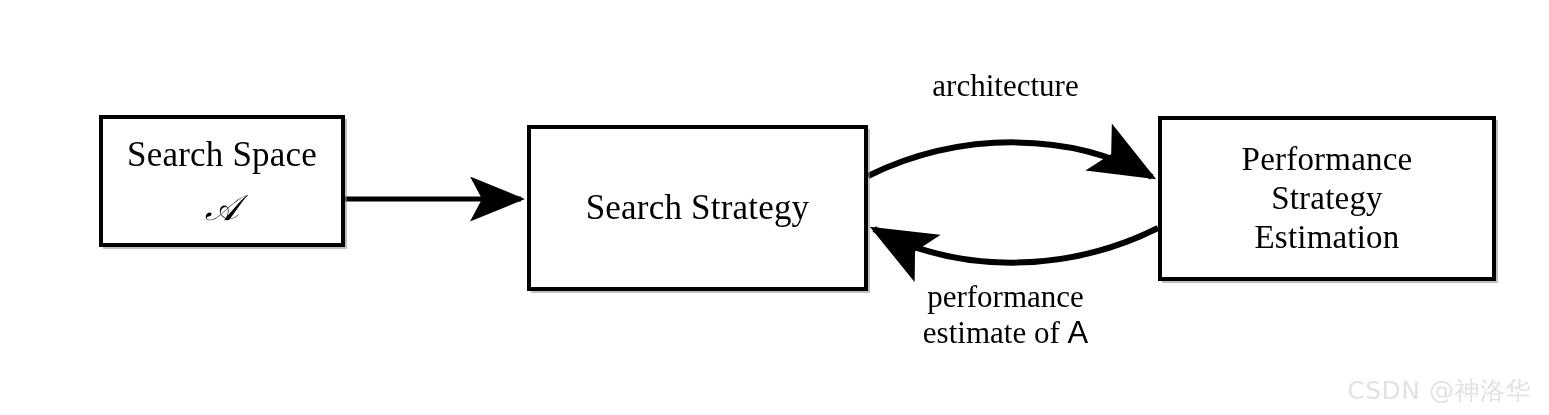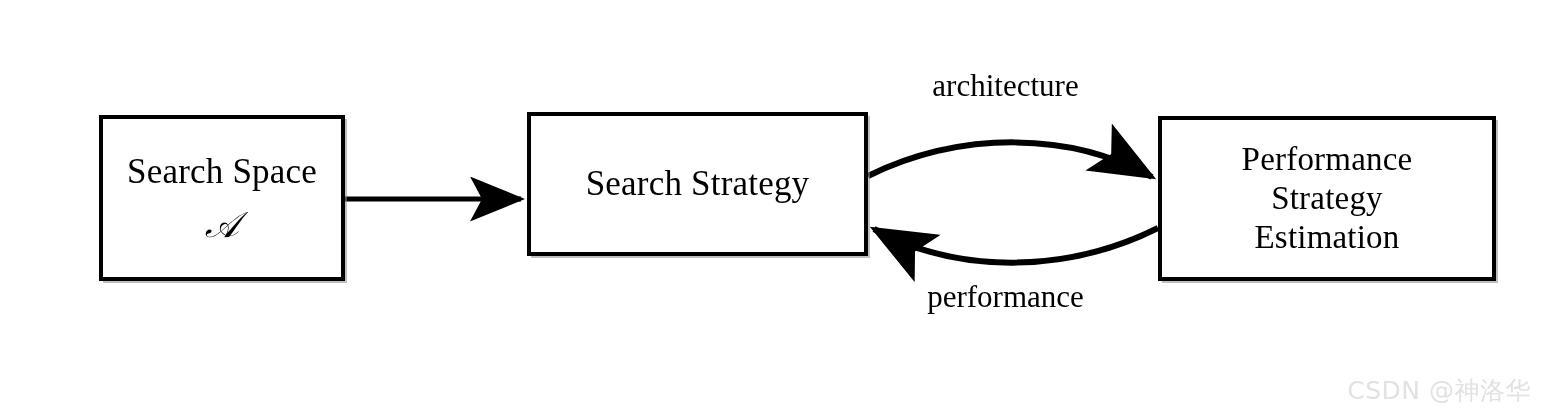--- a/index.html
+++ b/index.html
@@ -49,29 +49,29 @@
     font-family: "DejaVu Serif", "Liberation Serif", serif;
     font-style: italic;
     font-size: 36px;
     line-height: 1.0;
   }
 
   #box-search-space {
     left: 99px;
     top: 115px;
     width: 246px;
-    height: 166px;
+    height: 132px;
   }
   #box-search-space .line:first-child { margin-bottom: 16px; }
 
   #box-search-strategy {
     left: 527px;
-    top: 112px;
+    top: 125px;
     width: 341px;
-    height: 144px;
+    height: 166px;
   }
 
   #box-performance-estimation {
     left: 1158px;
     top: 116px;
     width: 338px;
     height: 165px;
   }
   #box-performance-estimation .line { font-size: 33px; line-height: 1.18; }
 
@@ -175,17 +175,21 @@
     <span class="line">Strategy</span>
     <span class="line">Estimation</span>
   </div>
 
   <div class="edge-label" id="label-architecture">
     <span class="row">architecture</span>
   </div>
 
   <div class="edge-label" id="label-performance">
     <span class="row">performance</span>
+    <span class="row">
+      <span>estimate of</span>
+      <span class="sans-var">A</span>
+    </span>
   </div>
 
   <div id="watermark">CSDN @神洛华</div>
 
 </div>
 
 </body></html>

